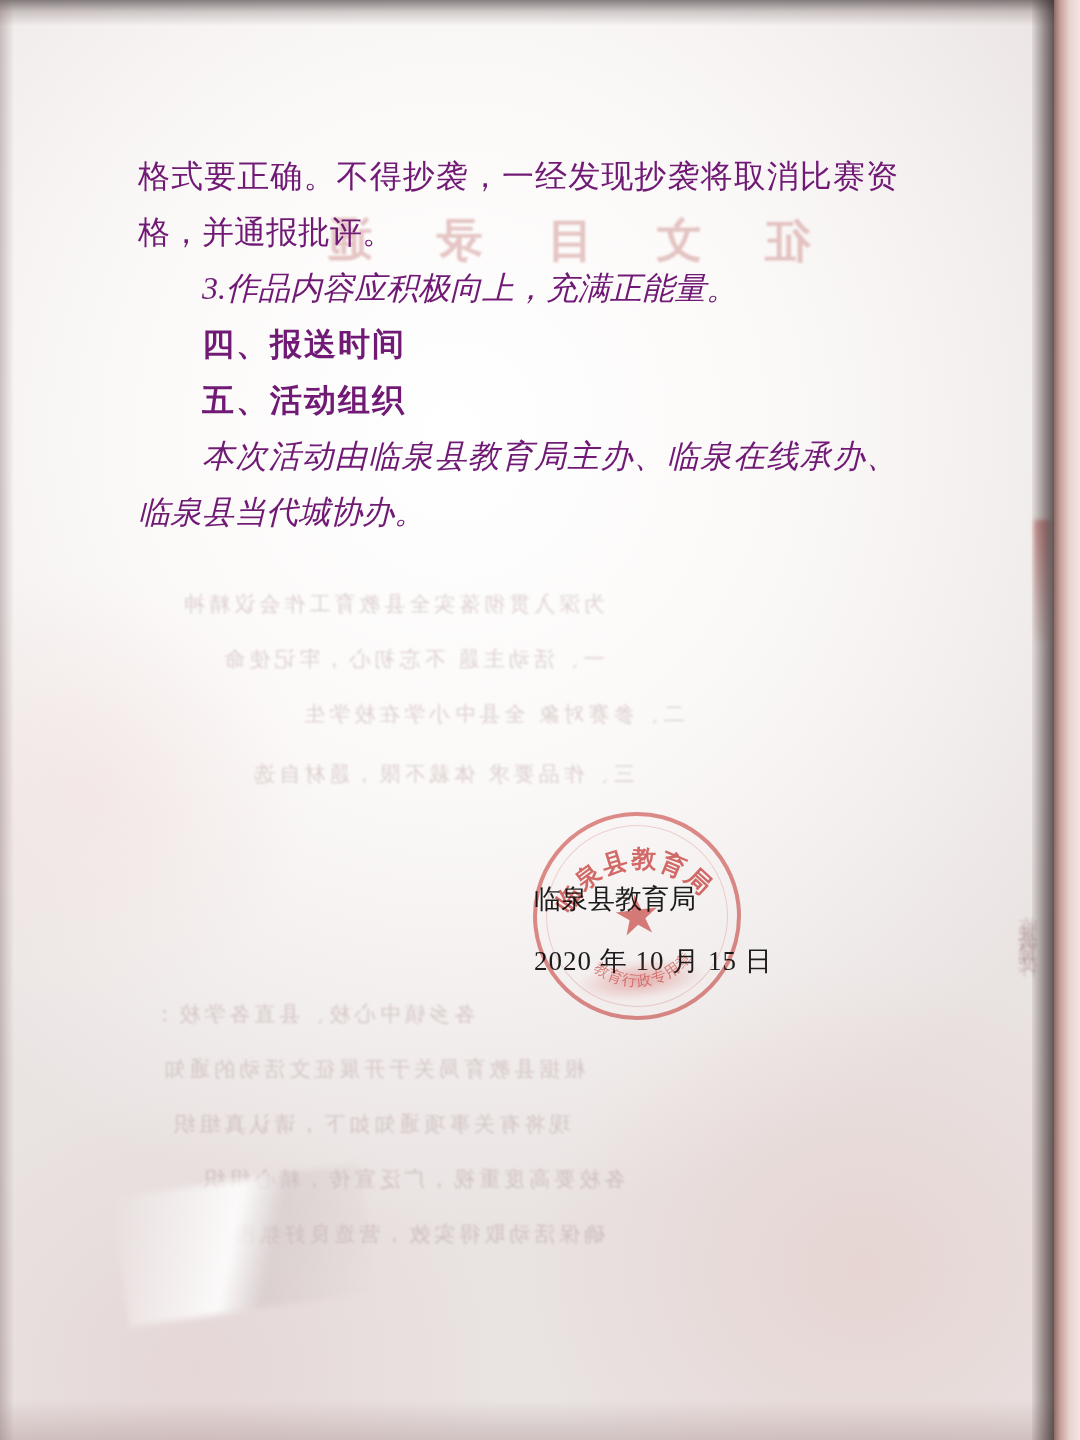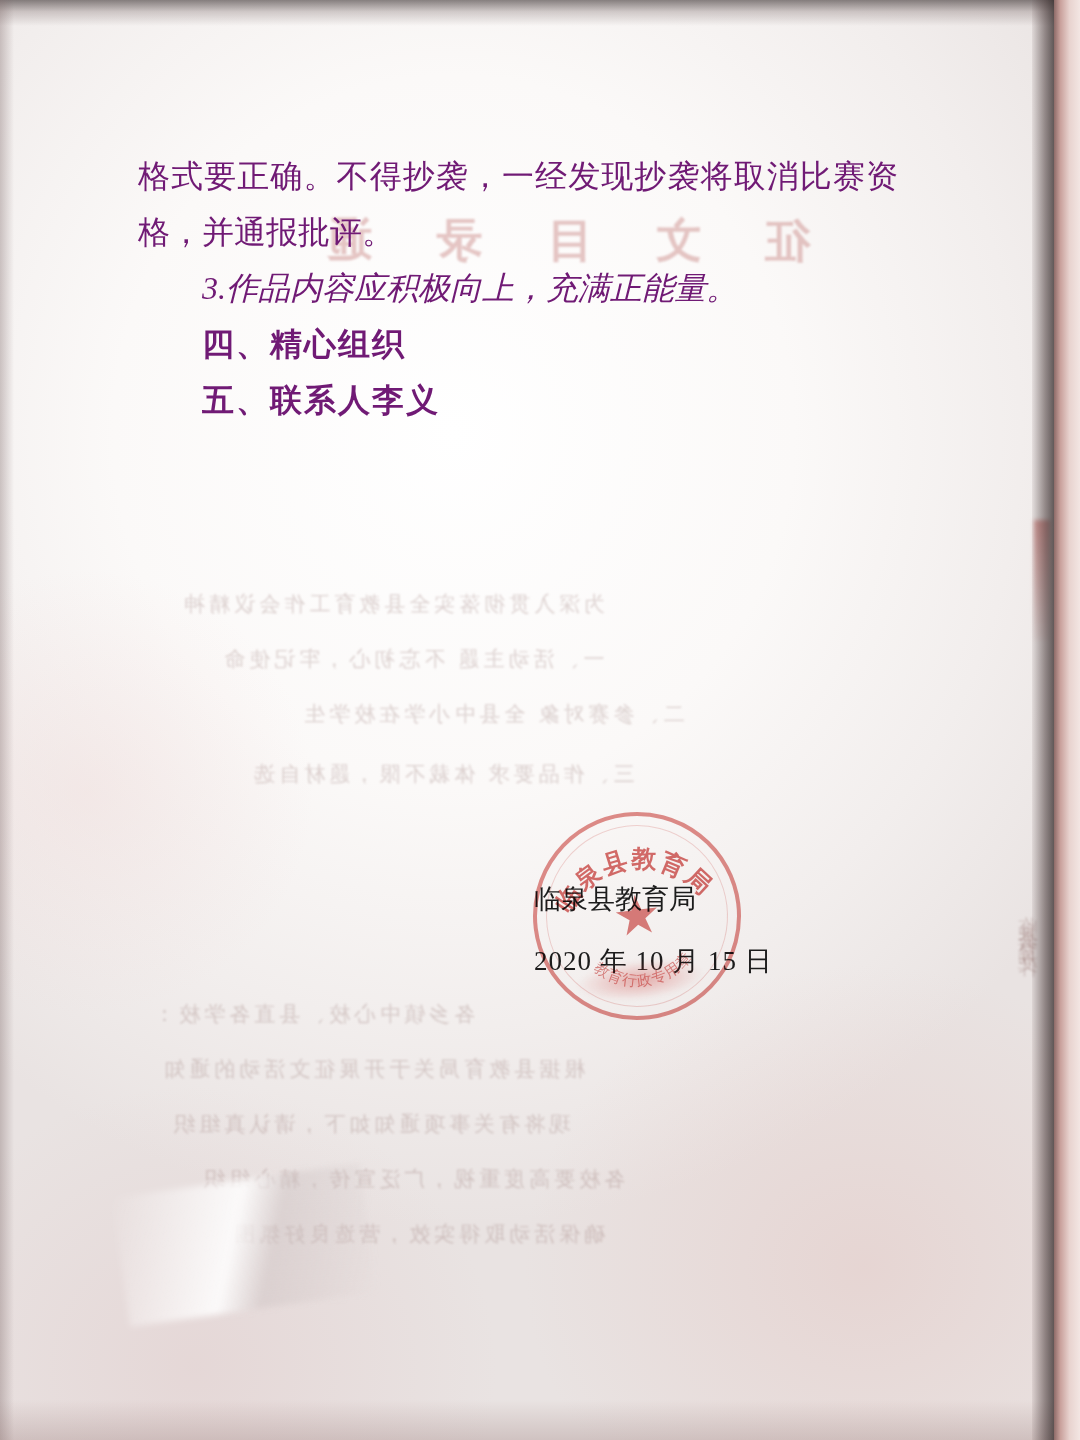--- a/index.html
+++ b/index.html
@@ -225,22 +225,23 @@
   <div class="bleed bleed-l6">根据县教育局关于开展征文活动的通知</div>
   <div class="bleed bleed-l7">现将有关事项通知如下，请认真组织</div>
   <div class="bleed bleed-l8">各校要高度重视，广泛宣传，精心组织</div>
   <div class="bleed bleed-l9">确保活动取得实效，营造良好氛围</div>
   <div class="bleed bleed-col">临泉县教育局文件</div>
   <div class="bleed-right-red"></div>
 
   <div class="doc">
     <p class="justify">格式要正确。不得抄袭，一经发现抄袭将取消比赛资格，并通报批评。</p>
     <p class="p-indent justify">3.作品内容应积极向上，充满正能量。</p>
-    <p class="h-sec">四、精心组织</p>
-    <p class="h-sec">五、联系人李义</p>
+    <p class="h-sec">四、报送时间</p>
+    <p class="h-sec">五、活动组织</p>
+    <p class="p-indent justify">本次活动由临泉县教育局主办、临泉在线承办、临泉县当代城协办。</p>
   </div>
 
   <div class="sign">
     <div>临泉县教育局</div>
     <div class="line2">2020 年 10 月 15 日</div>
   </div>
 
   <div class="seal">
     <svg class="seal-arc" viewBox="0 0 200 200">
       <defs>

